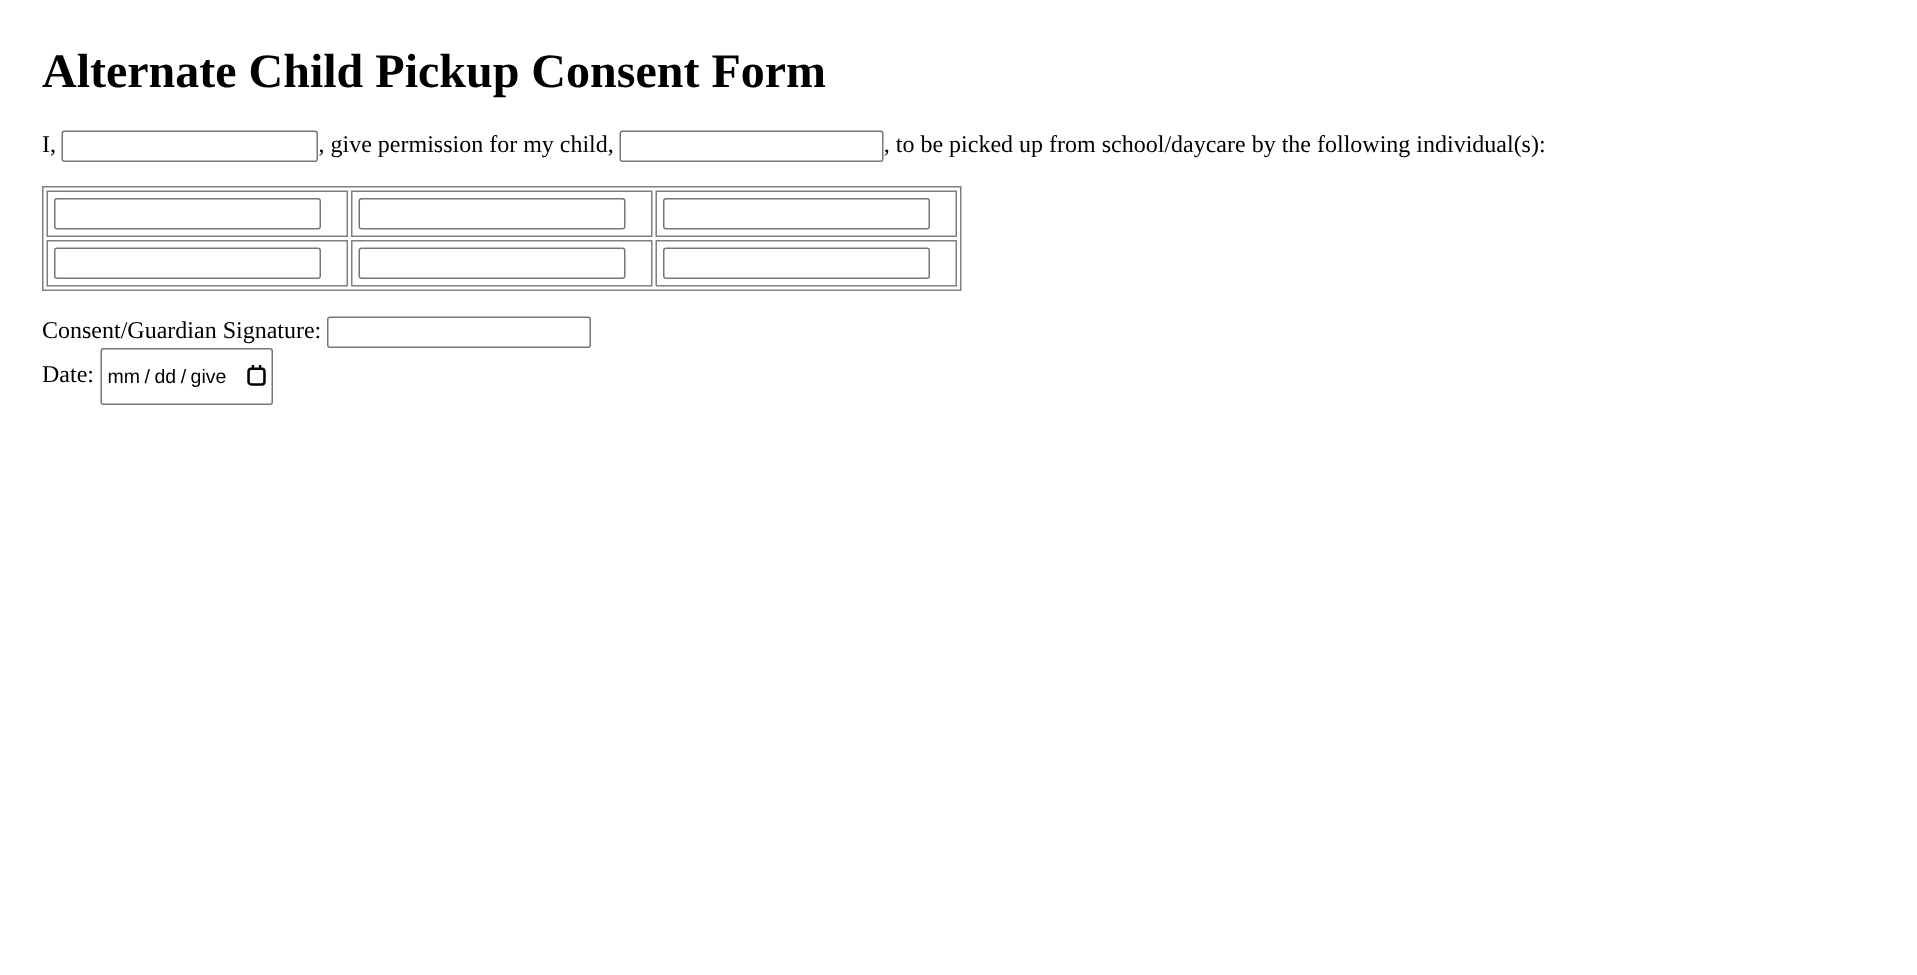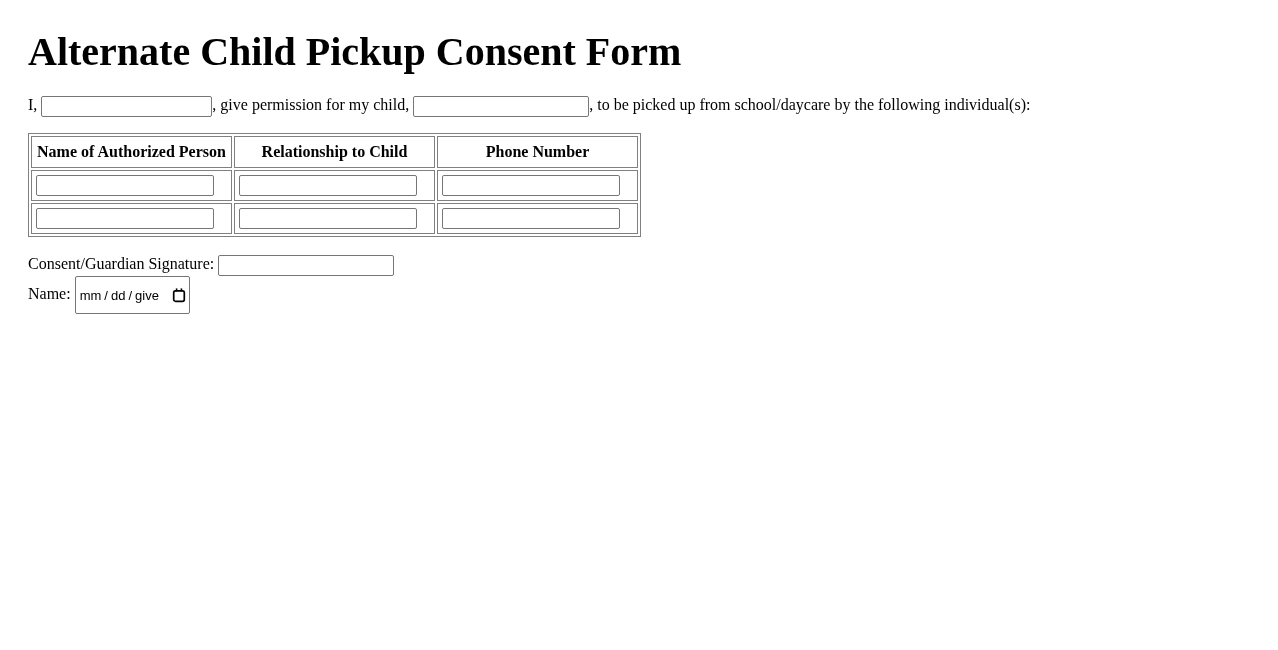--- a/index.html
+++ b/index.html
@@ -8,21 +8,21 @@
   }
   body {
     margin: 8px 8px 8px 28px;
     width: 1240px;
     height: 634px;
     font-family: "Liberation Serif", serif;
     font-size: 16px;
     line-height: 1.15;
   }
   h1.page-title {
-    font-size: 40px;
+    font-size: 32px;
     font-weight: bold;
     margin: 21px 0;
     letter-spacing: 0;
   }
   p.intro, p.sig-block {
     margin: 16px 0;
   }
   p.sig-block {
     line-height: 22px;
   }
@@ -84,41 +84,36 @@
 <body>
 
 <h1 class="page-title">Alternate Child Pickup Consent Form</h1>
 
 <p class="intro"><span>I,</span>
 <input type="text" class="ti" value="" style=""><span>, give permission for my child,</span>
 <input type="text" class="ti w176" value="" style=""><span>, to be picked up from school/daycare by the following individual(s):</span></p>
 
 <table class="pickup-table">
   <tbody>
-      <tr>
-    <th>Name of Authorized Person</th>
-    <th>Relationship to Child</th>
-    <th>Phone Number</th>
-  </tr>
   <tr>
     <td><input type="text" class="ti w178" value="" style=""></td>
     <td><input type="text" class="ti w178" value="" style=""></td>
     <td><input type="text" class="ti w178" value="" style=""></td>
   </tr>
   <tr>
     <td><input type="text" class="ti w178" value="" style=""></td>
     <td><input type="text" class="ti w178" value="" style=""></td>
     <td><input type="text" class="ti w178" value="" style=""></td>
   </tr>
 </tbody>
   </table>
 
 <p class="sig-block"><span>Consent/Guardian Signature:</span>
 <input type="text" class="ti w176" value="" style=""><br>
-<span>Name:</span>
+<span>Date:</span>
 <span class="date-input">
       <span class="seg">mm</span>
       <span class="sep">/</span>
       <span class="seg">dd</span>
       <span class="sep">/</span>
       <span class="seg">give</span>
       <svg class="cal-icon" width="14" height="15" viewBox="0 0 14 15" aria-hidden="true">
         <rect x="1.7" y="2.8" width="10.6" height="10.5" rx="1.8" fill="none" stroke="#000000" stroke-width="1.7"></rect>
         <line x1="4.6" y1="0.4" x2="4.6" y2="3.4" stroke="#000000" stroke-width="1.6"></line>
         <line x1="9.4" y1="0.4" x2="9.4" y2="3.4" stroke="#000000" stroke-width="1.6"></line>

